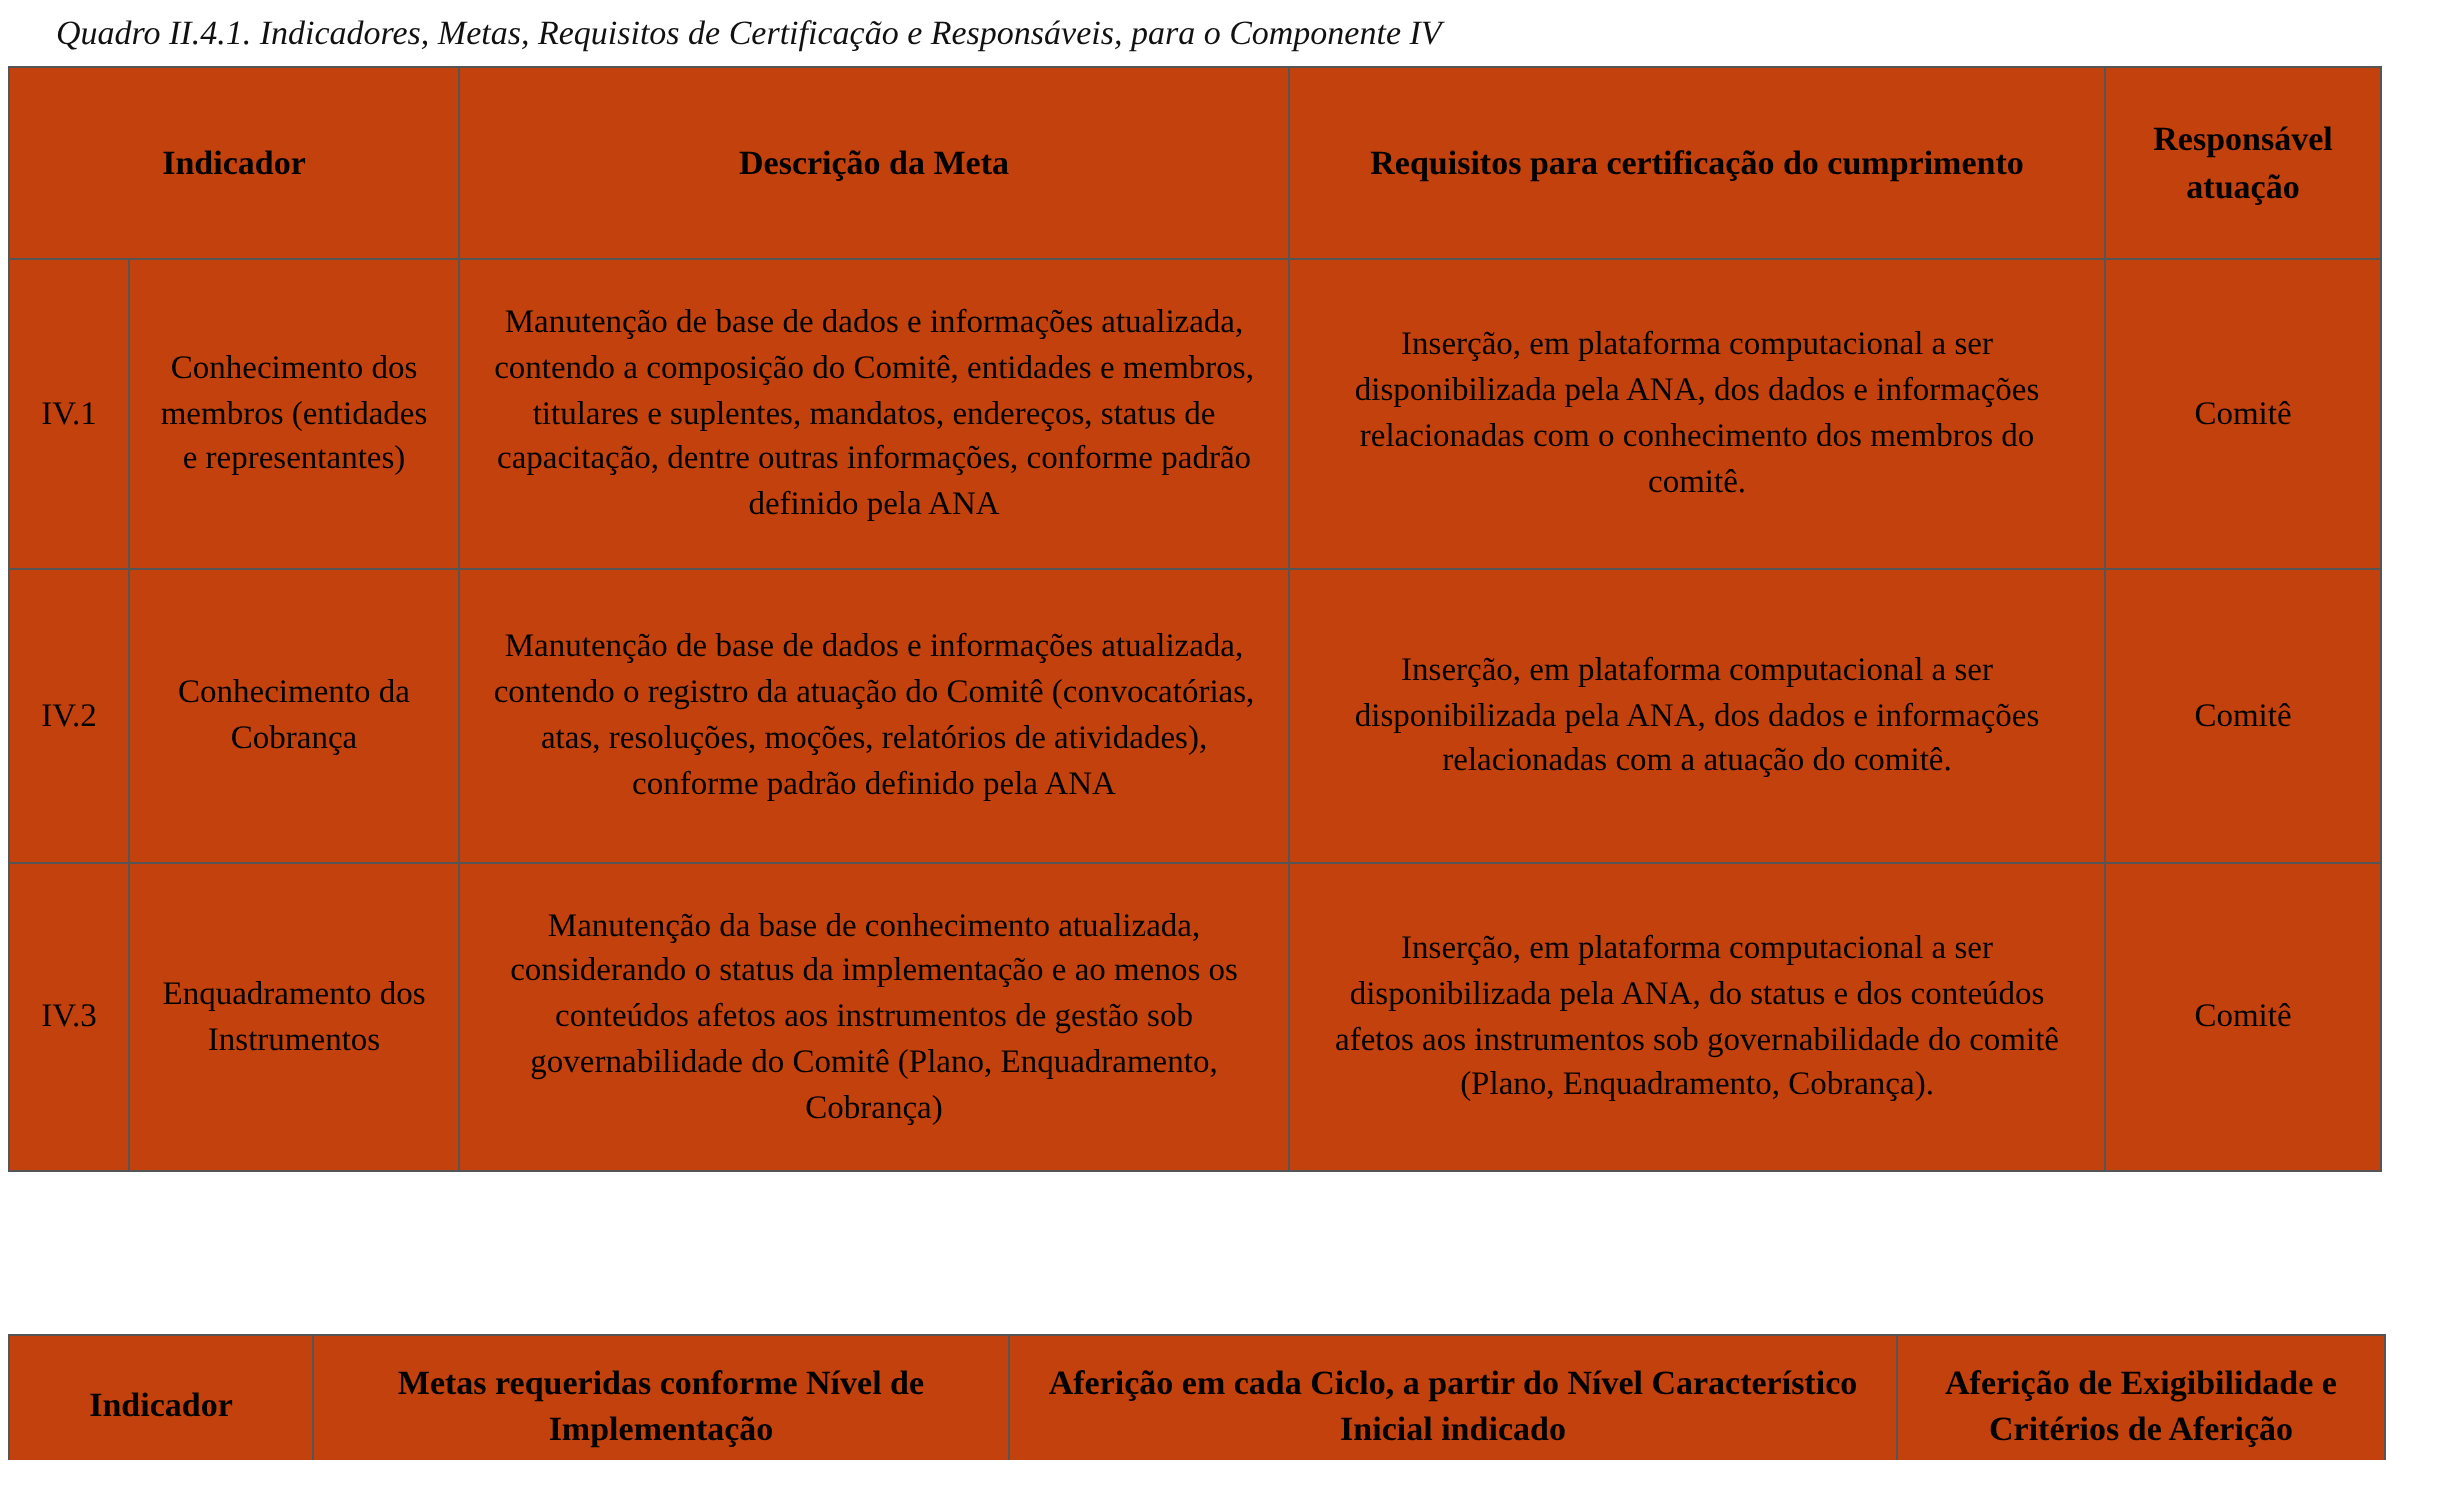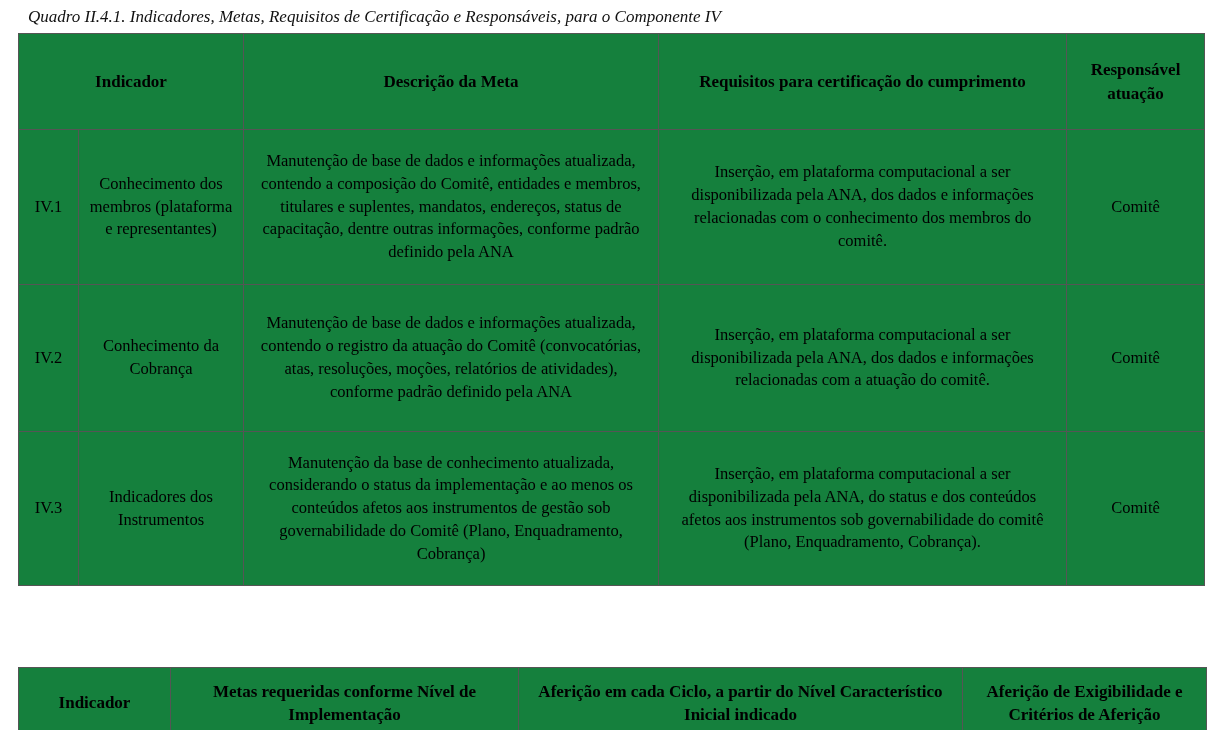--- a/index.html
+++ b/index.html
@@ -17,24 +17,24 @@
     left: 28px;
     font-style: italic;
     font-size: 17px;
     white-space: nowrap;
     color: #111111;
   }
   .title-1 { top: 7px; }
   .title-2 { top: 641px; }
   table.doc-table {
     position: absolute;
-    left: 18px;
+    left: 4px;
     border-collapse: collapse;
     table-layout: fixed;
-    background: #15803d;
+    background: #c2410c;
   }
   table.table-1 { top: 33px; width: 1186px; }
   table.table-2 { top: 667px; width: 1188px; }
   .doc-table td, .doc-table th {
     border: 1px solid #555555;
     text-align: center;
     vertical-align: middle;
     padding: 4px 10px;
     font-size: 16.5px;
     line-height: 1.38;
@@ -69,35 +69,35 @@
     </colgroup>
     <tbody>
       <tr class="t1-header-row">
         <th colspan="2">Indicador</th>
         <th>Descrição da Meta</th>
         <th>Requisitos para certificação do cumprimento</th>
         <th>Responsável atuação</th>
       </tr>
       <tr class="t1-row-0">
         <td class="row-id">IV.1</td>
-        <td>Conhecimento dos membros (plataforma e representantes)</td>
+        <td>Conhecimento dos membros (entidades e representantes)</td>
         <td>Manutenção de base de dados e informações atualizada, contendo a composição do Comitê, entidades e membros, titulares e suplentes, mandatos, endereços, status de capacitação, dentre outras informações, conforme padrão definido pela ANA</td>
         <td>Inserção, em plataforma computacional a ser disponibilizada pela ANA, dos dados e informações relacionadas com o conhecimento dos membros do comitê.</td>
         <td>Comitê</td>
       </tr>
       <tr class="t1-row-1">
         <td class="row-id">IV.2</td>
         <td>Conhecimento da Cobrança</td>
         <td>Manutenção de base de dados e informações atualizada, contendo o registro da atuação do Comitê (convocatórias, atas, resoluções, moções, relatórios de atividades), conforme padrão definido pela ANA</td>
         <td>Inserção, em plataforma computacional a ser disponibilizada pela ANA, dos dados e informações relacionadas com a atuação do comitê.</td>
         <td>Comitê</td>
       </tr>
       <tr class="t1-row-2">
         <td class="row-id">IV.3</td>
-        <td>Indicadores dos Instrumentos</td>
+        <td>Enquadramento dos Instrumentos</td>
         <td>Manutenção da base de conhecimento atualizada, considerando o status da implementação e ao menos os conteúdos afetos aos instrumentos de gestão sob governabilidade do Comitê (Plano, Enquadramento, Cobrança)</td>
         <td>Inserção, em plataforma computacional a ser disponibilizada pela ANA, do status e dos conteúdos afetos aos instrumentos sob governabilidade do comitê (Plano, Enquadramento, Cobrança).</td>
         <td>Comitê</td>
       </tr>
     </tbody>
   </table>
 
 
   <table class="doc-table table-2">
     <colgroup>

